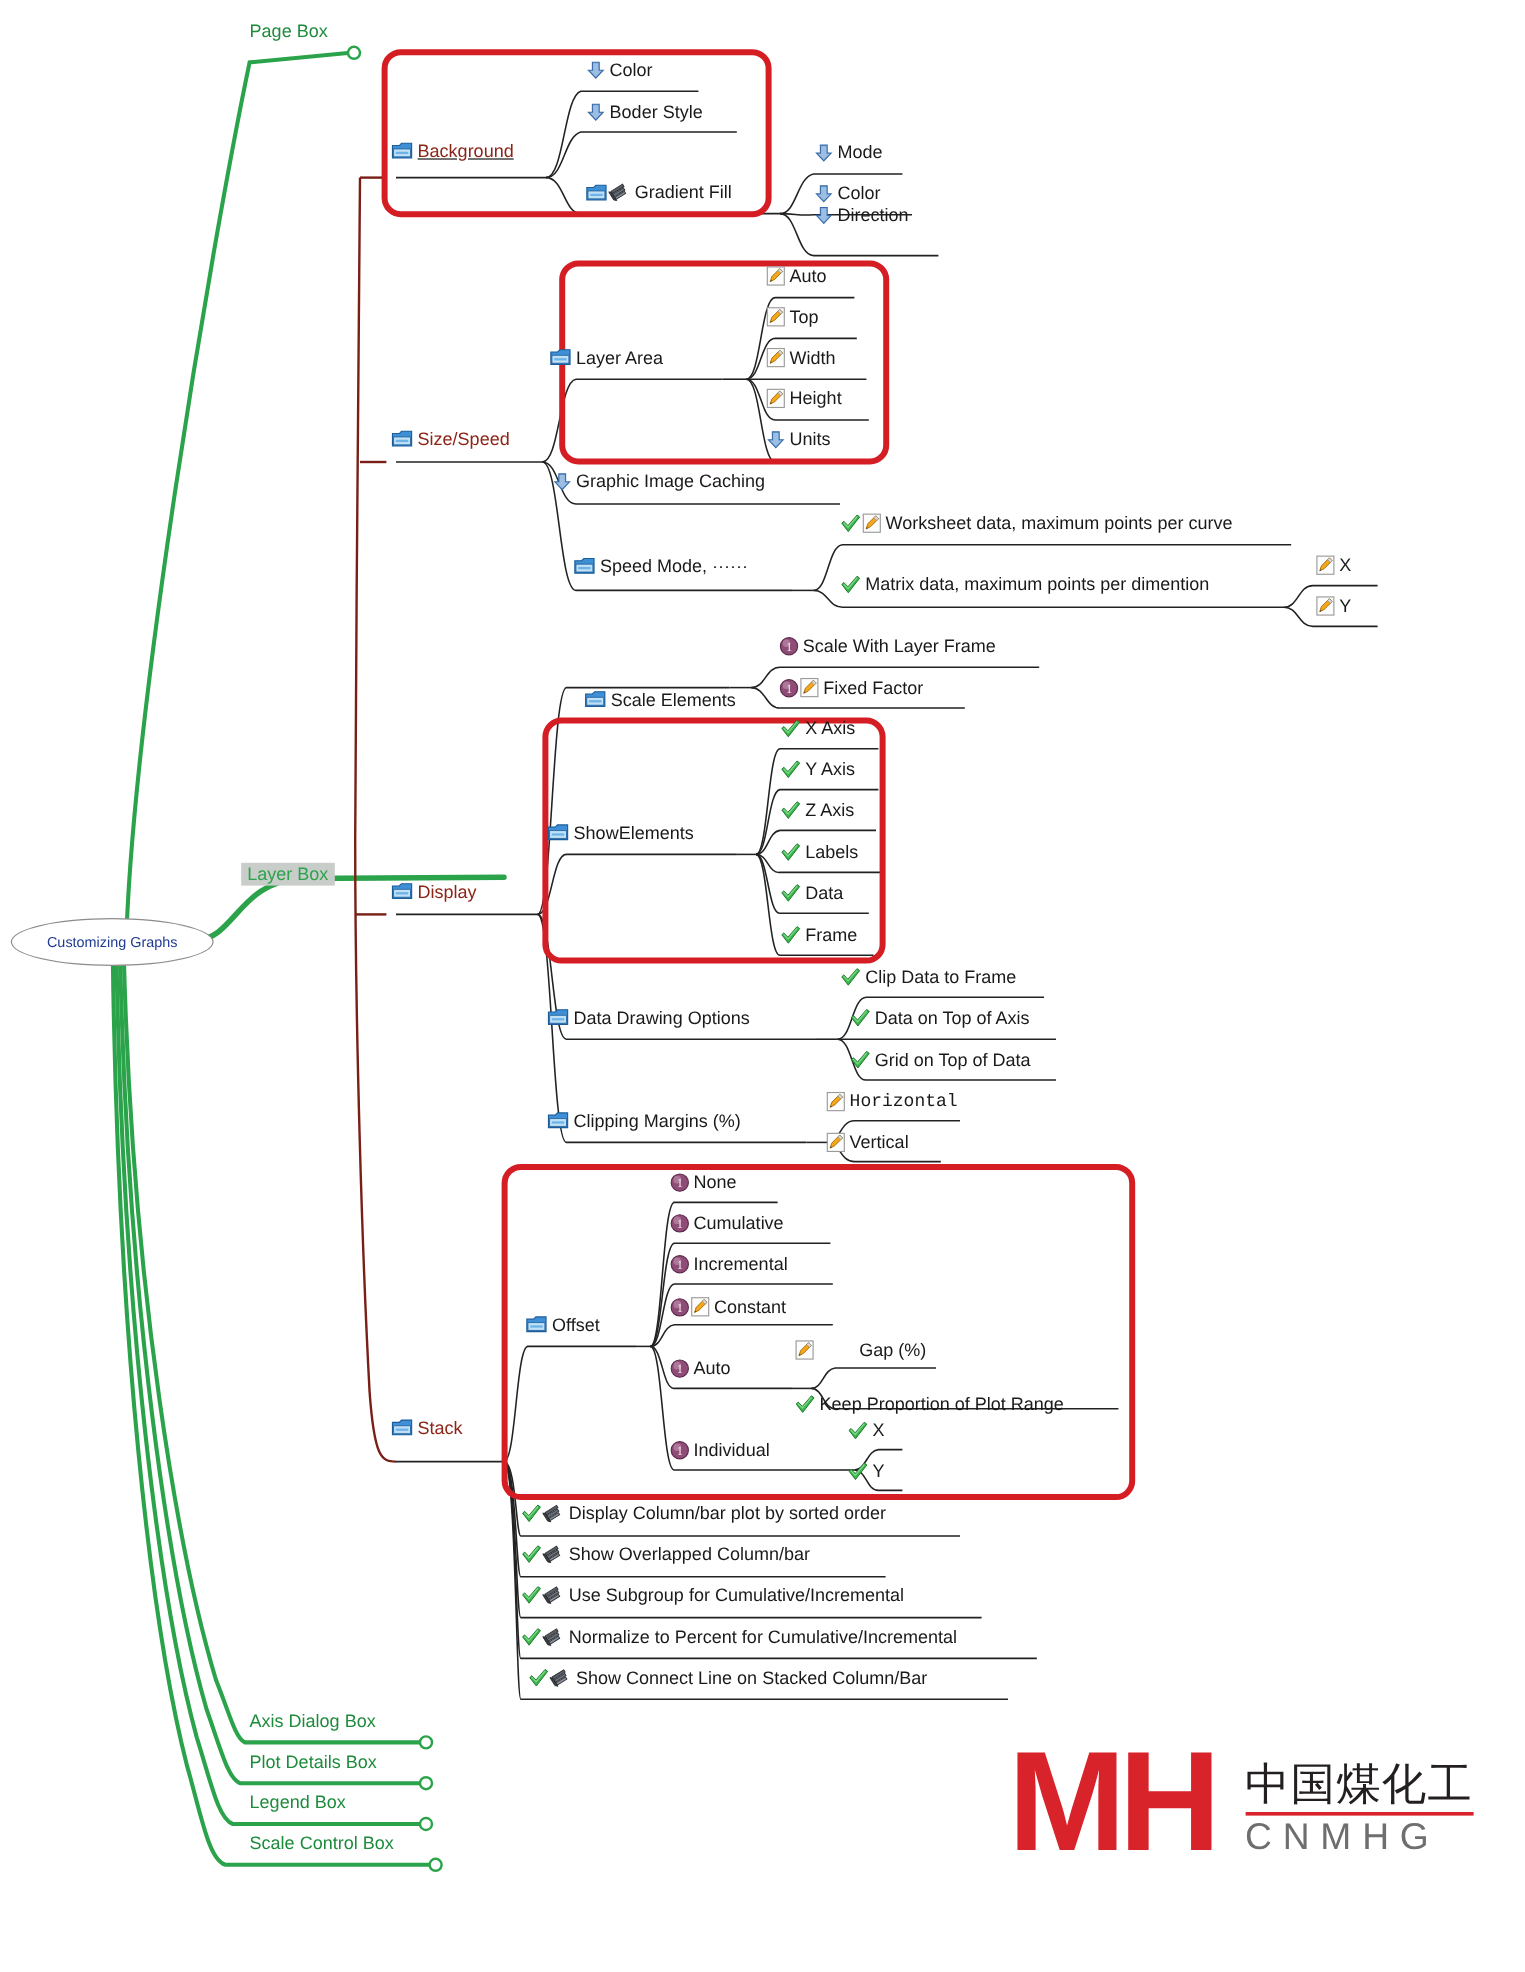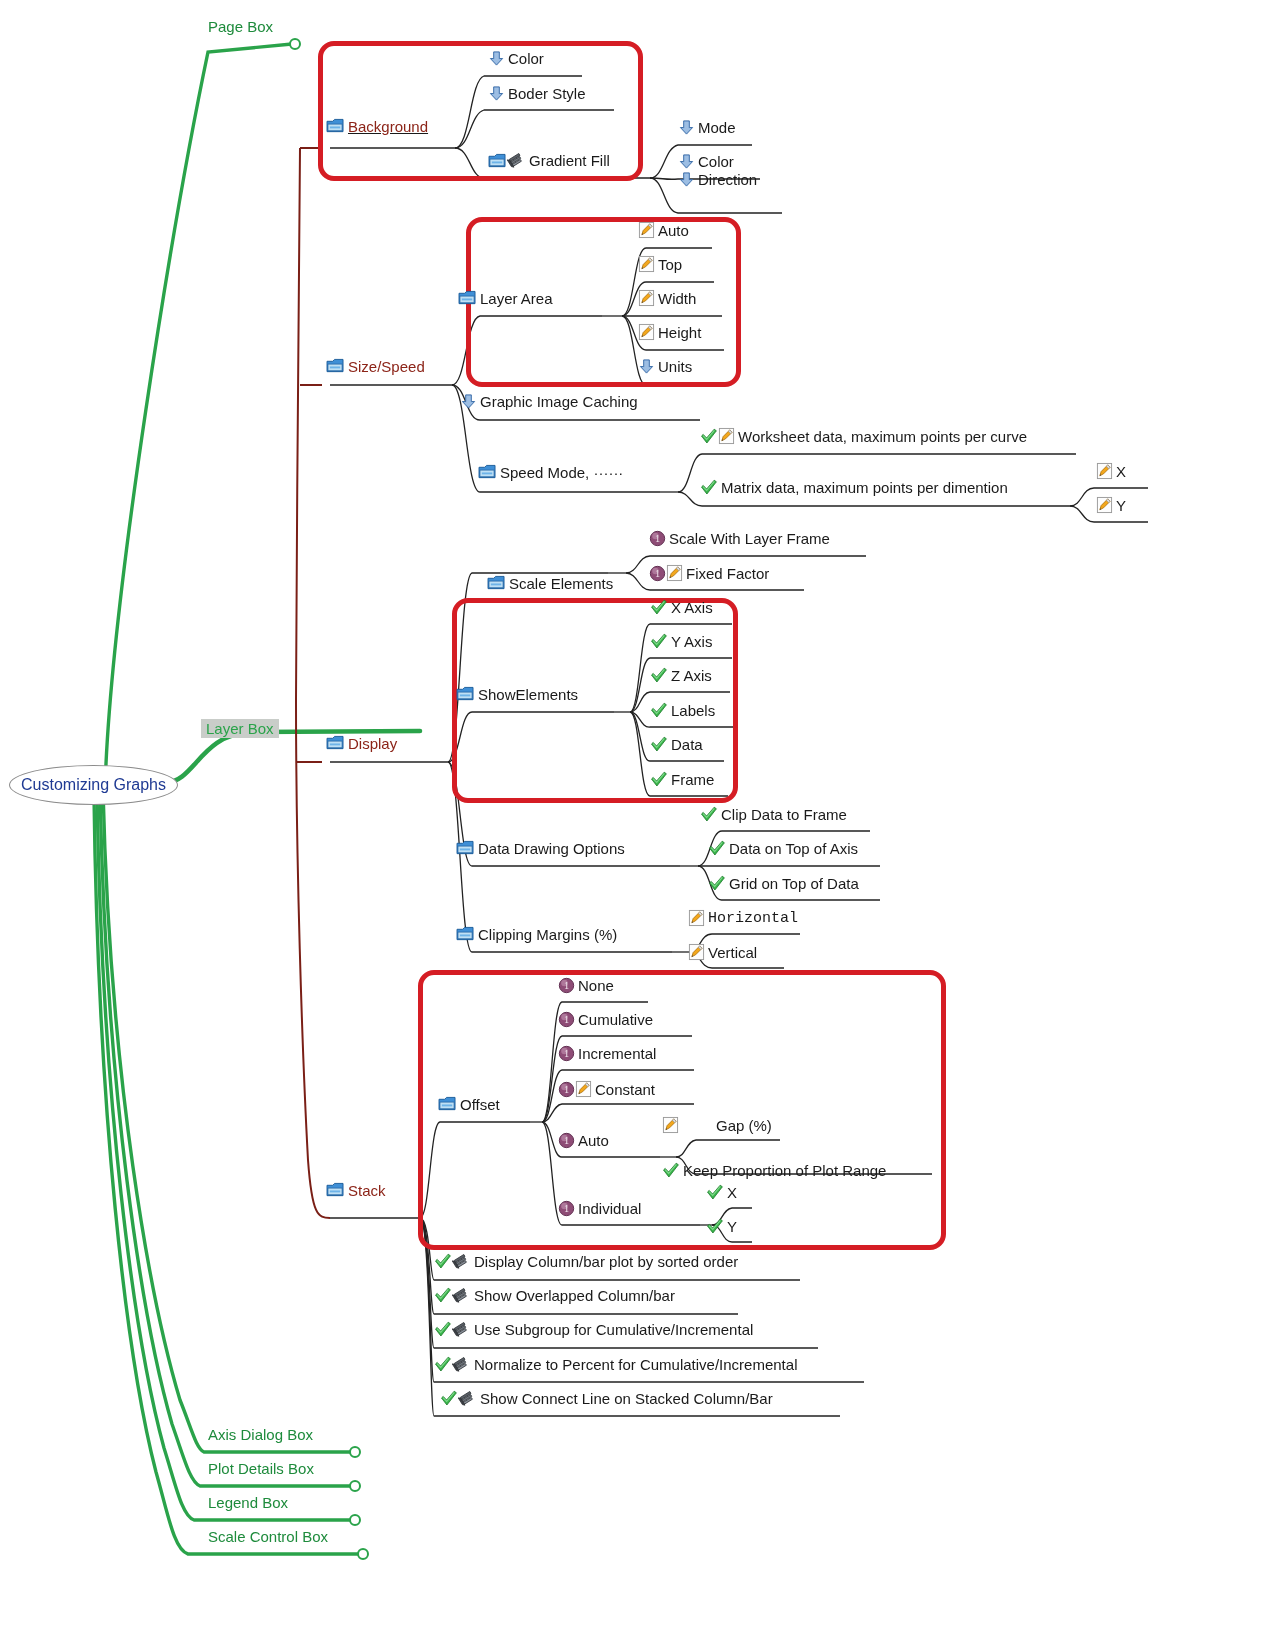--- a/index.html
+++ b/index.html
@@ -7,21 +7,21 @@
        font-family:"Liberation Sans","DejaVu Sans",sans-serif;}
   #canvas{position:absolute;left:0;top:0;width:1271px;height:1643px;}
   svg.lines{position:absolute;left:0;top:0;width:1271px;height:1643px;pointer-events:none;}
 
   .node{position:absolute;display:flex;align-items:center;white-space:nowrap;
         font-size:15px;color:#1a1a1a;line-height:1;}
   .node .lbl{padding-left:3px;}
 
   
   .root{position:absolute;border:1px solid #8c8c8c;border-radius:50%;
-        background:#fff;color:#1f3a93;font-size:16px;
+        background:#fff;color:#1f3a93;font-size:12px;
         display:flex;align-items:center;justify-content:center;}
 
   
   .greenlbl{position:absolute;color:#1e8b3c;font-size:15px;white-space:nowrap;}
   .greenlbl.sel{background:#c9cdc9;padding:1px 5px;color:#2aa34a;}
 
   
   .redtxt{color:#8c2418;}
 
   
@@ -705,14 +705,22 @@
               <path d="M4 7.2 L15 7.2 L15 9.4 L4 9.4 Z" fill="#6d737b" stroke="#2f3338" stroke-width=".8"></path>
               <path d="M4 10.2 L14 10.2 L14 12.4 L4 12.4 Z" fill="#8a9099" stroke="#2f3338" stroke-width=".8"></path>
               <path d="M2 3.2 L4 5.2 L4 13.6 L2 11.6 Z" fill="#3c4046" stroke="#23262a" stroke-width=".7"></path>
             </g>
           </svg></span>
     </span>
     <span class="lbl">Show Connect Line on Stacked Column/Bar</span>
   </div>
 
 
+  <div id="logo" style="left:840px;top:1452px;">
+    <div class="logo-mh">MH</div>
+    <div style="margin-left:26px;padding-bottom:6px;">
+      <div class="logo-cn">中国煤化工</div>
+      <div class="logo-rule"></div>
+      <div class="logo-en">CNMHG</div>
+    </div>
+  </div>
 
 </div>
 
 </body></html>

